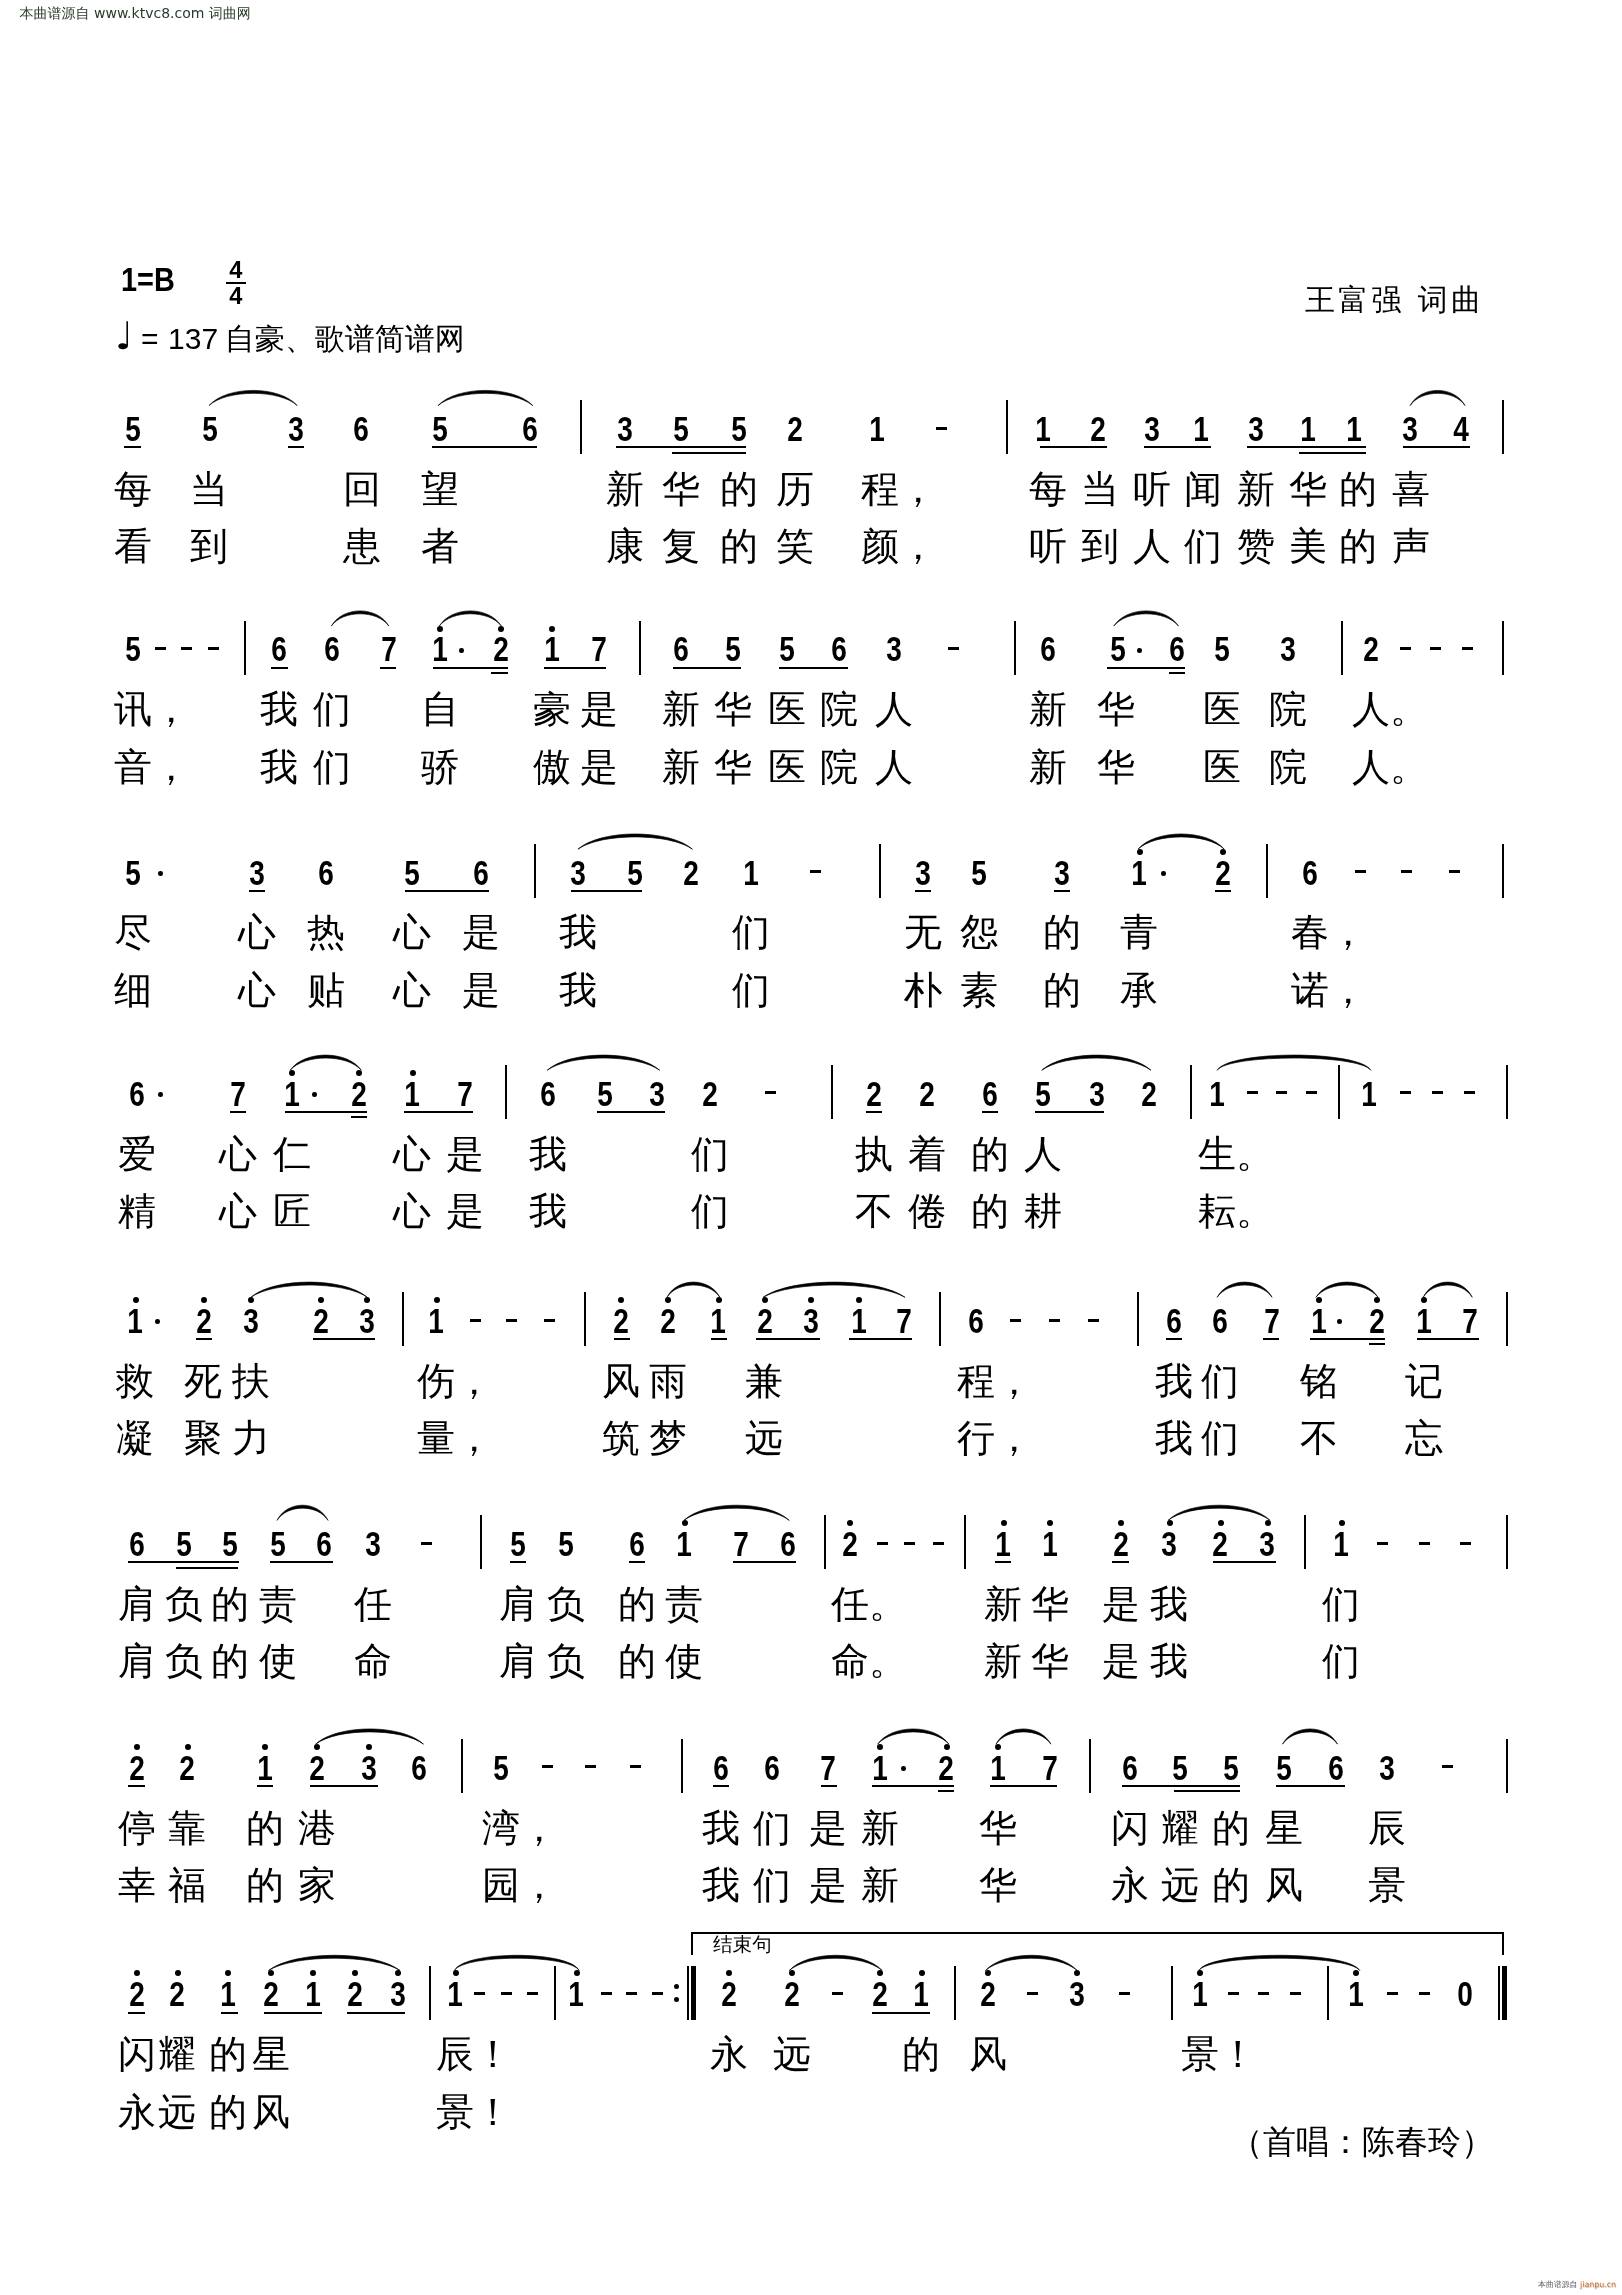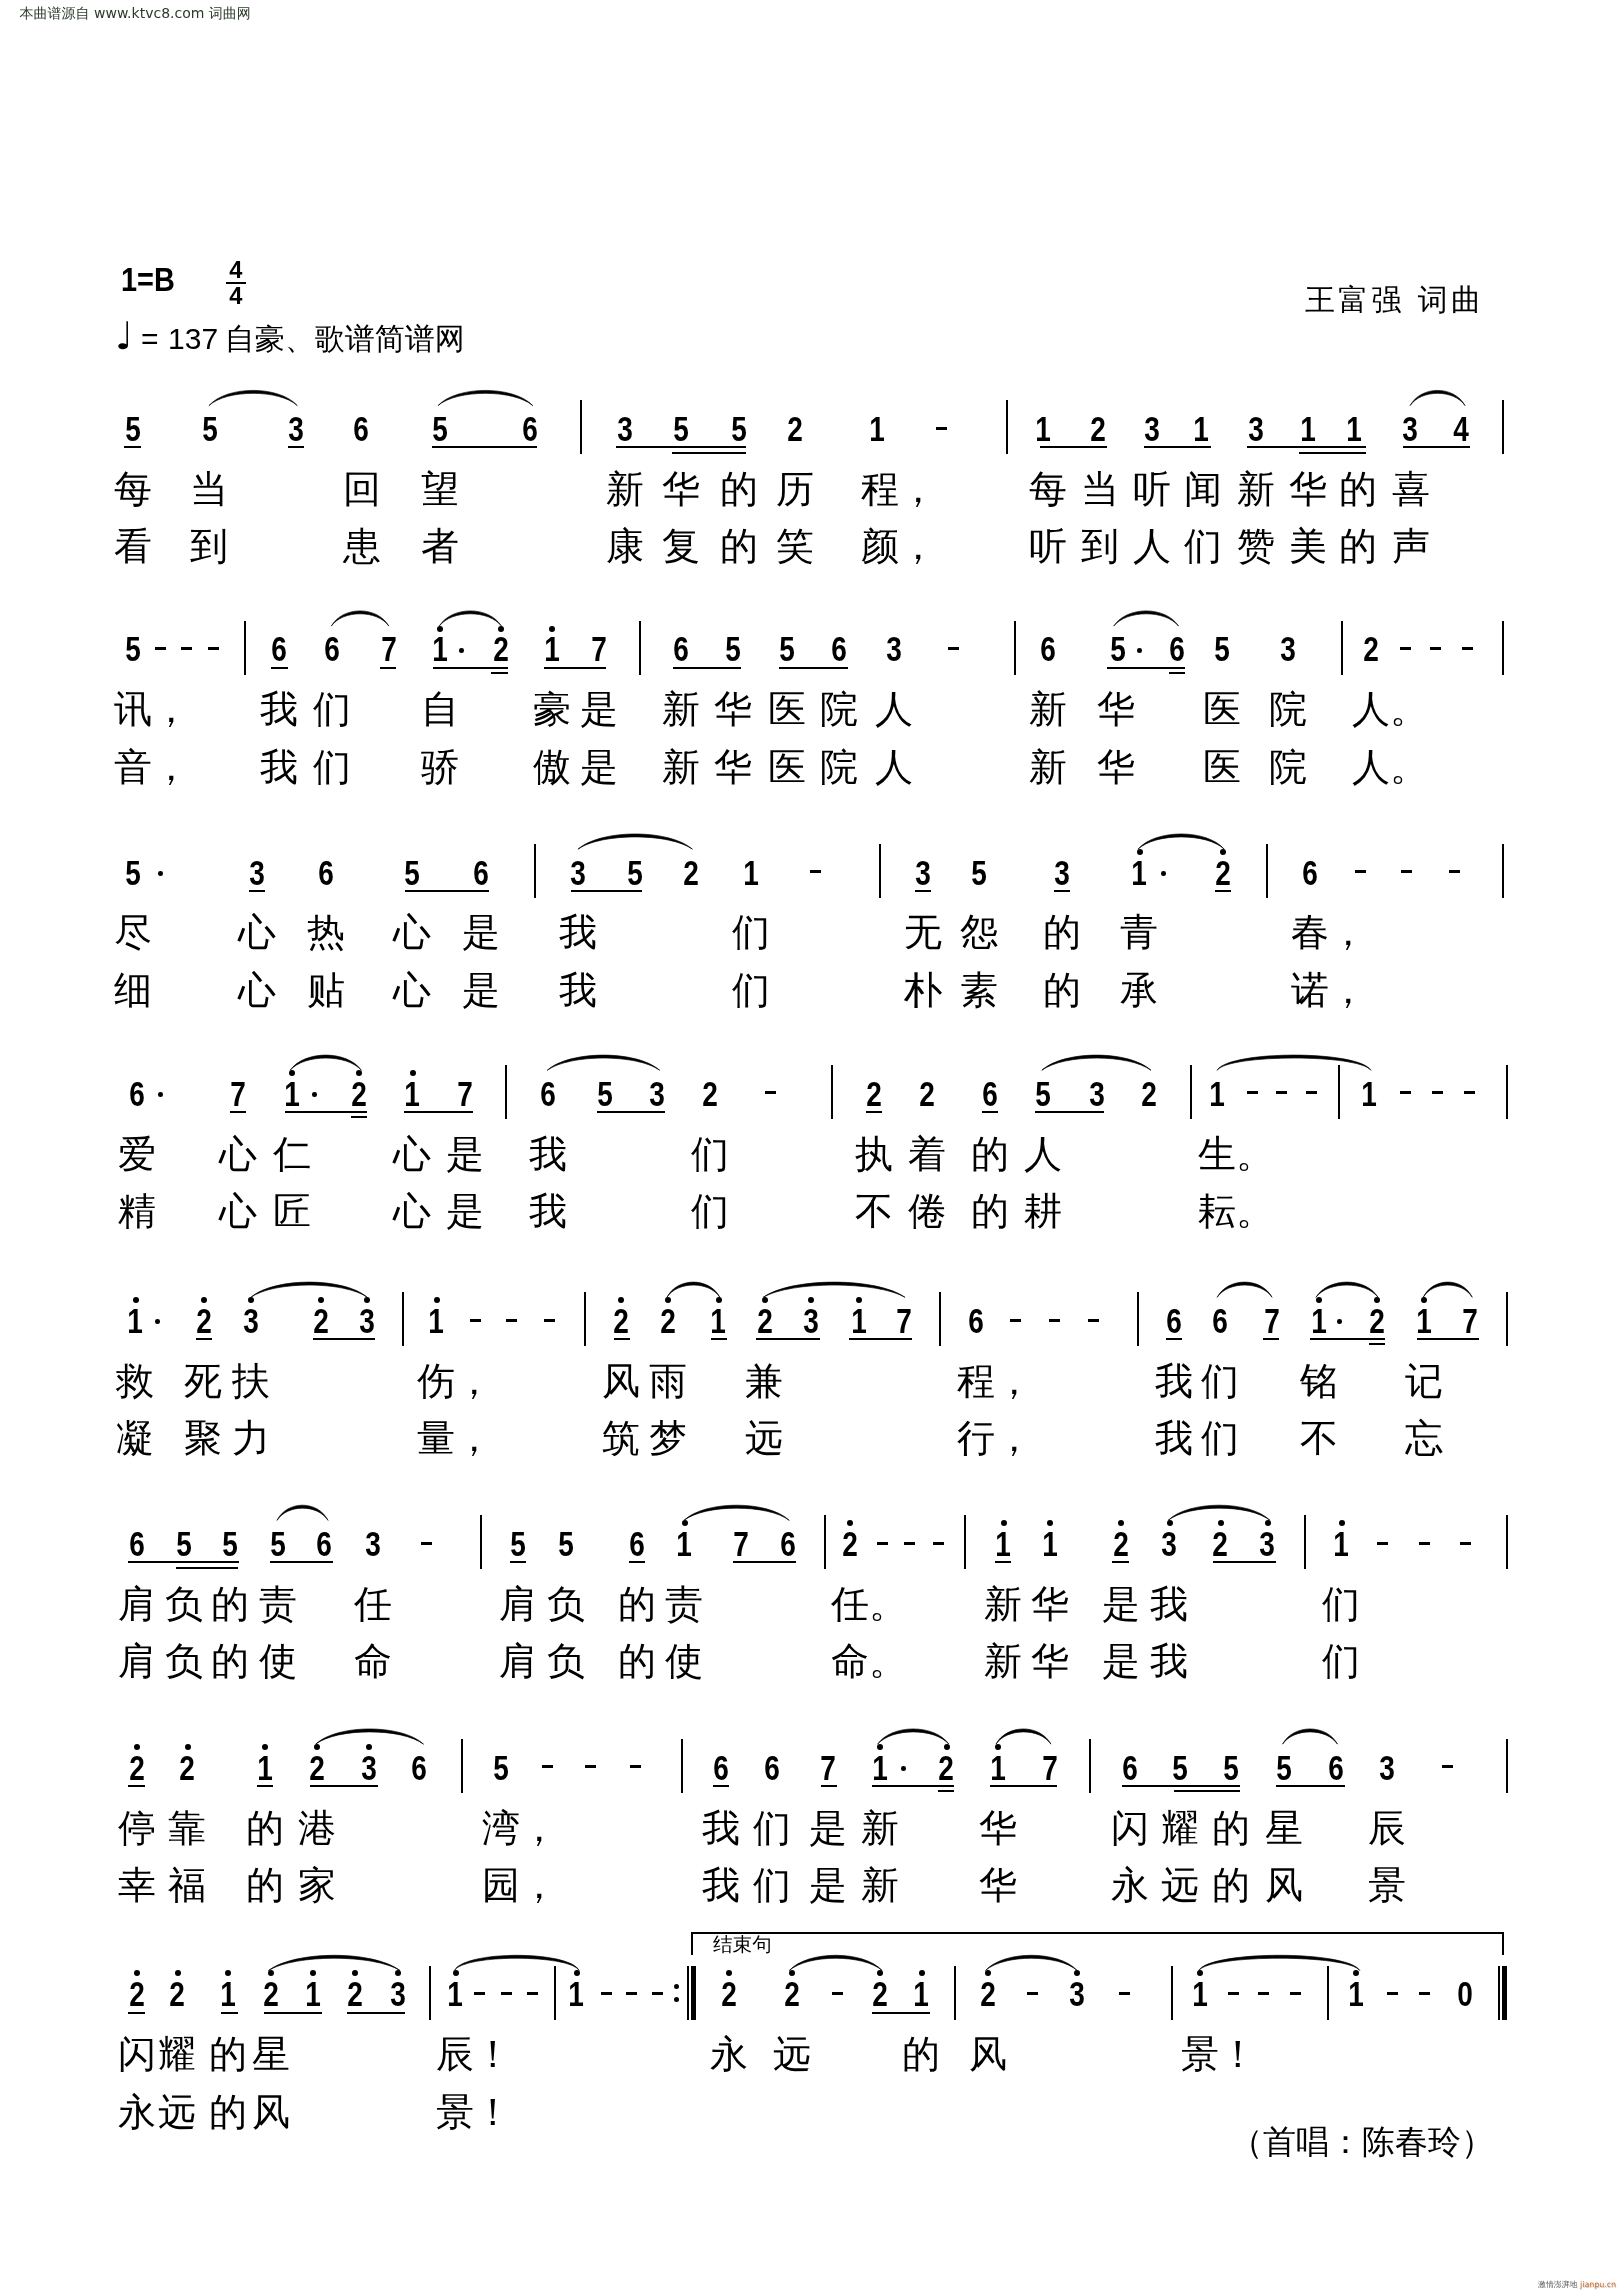--- a/index.html
+++ b/index.html
@@ -703,16 +703,16 @@
         <div class="bracket-line" style="left: 691px; top: 1932px; width: 811px; height: 2px;"></div>
         <div class="bracket-line" style="left: 691px; top: 1932px; width: 2px; height: 23px;"></div>
         <div class="bracket-line" style="left: 1502px; top: 1932px; width: 2px; height: 23px;"></div>
         <div class="bracket-label" style="left: 713px; top: 1934px;">结束句</div>
       </div>
     </div>
 
   <div class="credit">（首唱：陈春玲）</div>
 
   <div class="wm-foot">
-    <span class="name">激情澎湃地</span><span class="url">jianpu.cn</span>
+    <span class="name">本曲谱源自</span><span class="url">jianpu.cn</span>
   </div>
 </div>
 
 
 </body></html>

